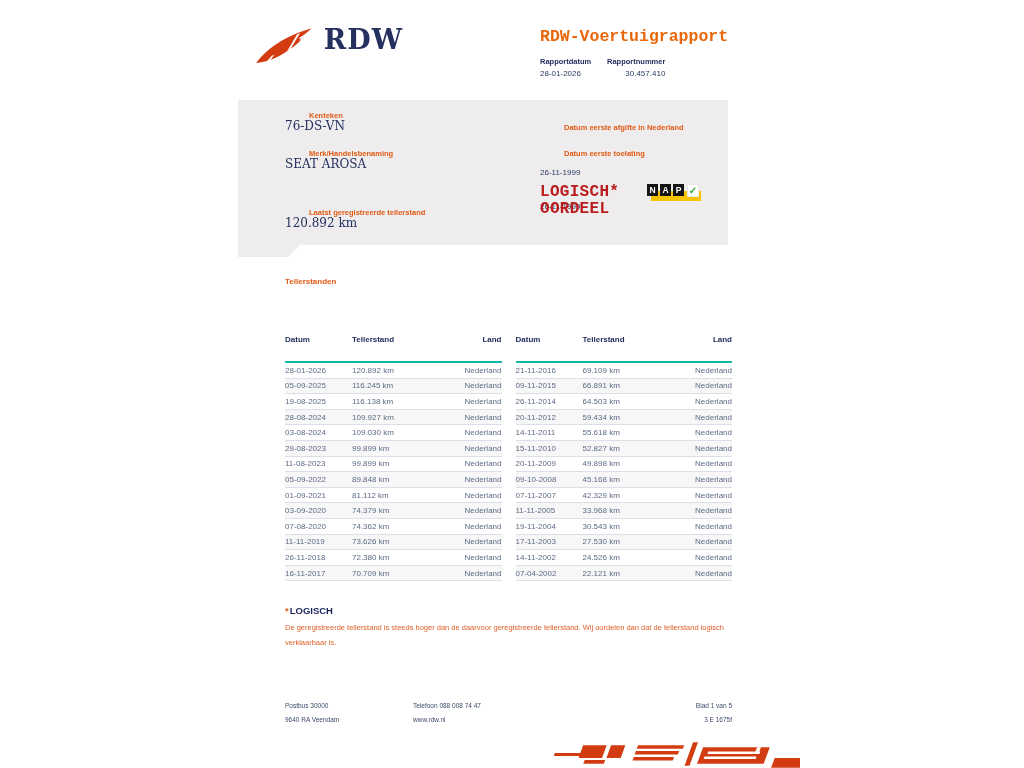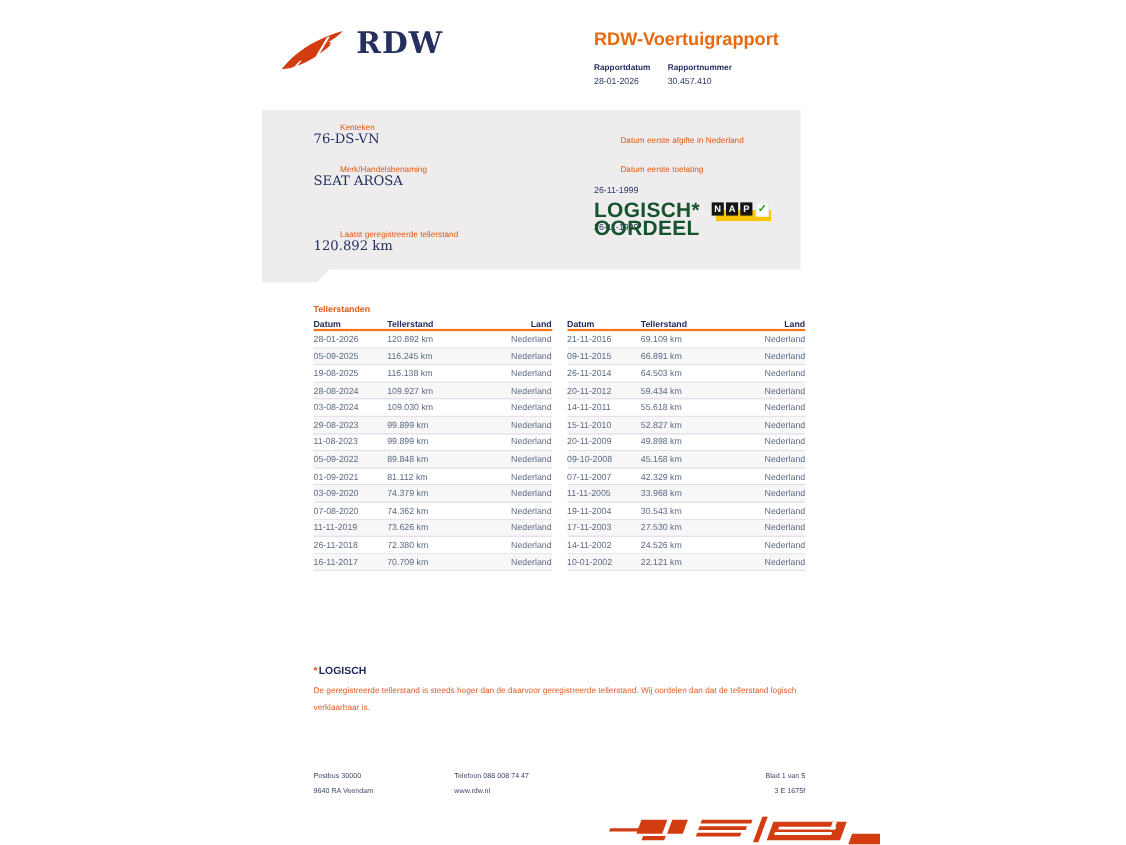--- a/index.html
+++ b/index.html
@@ -6,46 +6,46 @@
   body{
     width:1024px;height:768px;background:#ffffff;position:relative;overflow:hidden;
     font-family:"Liberation Sans", sans-serif;
     -webkit-font-smoothing:antialiased;
   }
   .abs{position:absolute;}
 
   
   .logo-wrap{left:253px;top:18px;width:150px;height:56px;display:flex;align-items:center;}
   .logo-word{font-family:"DejaVu Serif", serif;font-weight:bold;font-size:27px;color:#25305f;letter-spacing:1px;margin-left:6px;margin-top:-14px;}
-  .report-title{left:540px;top:27px;font-family:Liberation Sans, sans-serif;font-weight:bold;font-size:16.5px;color:#e8680b;}
+  .report-title{left:540px;top:27px;font-family:Liberation Mono, monospace;font-weight:bold;font-size:16.5px;color:#e8680b;}
   .meta-label{font-size:7.5px;font-weight:bold;color:#232f60;}
   .meta-value{font-size:8px;color:#2b3a66;margin-top:3px;}
 
   
   .panel{
     left:238px;top:100px;width:490px;height:157px;background:#eeecec;
     clip-path:polygon(0 0,490px 0,490px 145px,62px 145px,50px 157px,0 157px);
   }
-  .lbl{font-size:7.5px;font-weight:normal;color:#e05a14;padding-left:24px;}
+  .lbl{font-size:7.5px;font-weight:bold;color:#e05a14;padding-left:24px;}
   .val-serif{font-family:"DejaVu Serif", serif;font-size:12px;color:#232f60;}
   .val-small{font-size:8px;color:#2b3a66;margin-top:42px;}
-  .oordeel{font-size:19px;font-weight:bold;color:#14532d;line-height:16.5px;letter-spacing:.3px;}
+  .oordeel{font-size:16px;font-weight:bold;color:#b91c1c;line-height:16.5px;letter-spacing:.3px;font-family:Liberation Mono, monospace;}
 
   
   .nap{left:409px;top:84px;width:56px;height:22px;}
   .nap-shadow{position:absolute;left:4px;top:7px;width:50px;height:10px;background:#f6c500;}
   .nap-tile{position:absolute;top:0;width:11px;height:12px;background:#151515;color:#fff;
     font-size:8.5px;font-weight:bold;text-align:center;line-height:12px;}
   .nap-tile.check{background:#ffffff;color:#2ba12b;font-size:10px;border:1px solid #e7e7e7;width:10px;height:11px;}
 
   
   .section-title{left:285px;top:277px;font-size:8px;font-weight:bold;color:#e05a14;text-align:center;}
   .tables{left:285px;top:290px;width:447px;display:flex;gap:14px;}
   .t-table{flex:1;}
-  .t-head{display:flex;border-bottom:2px solid #f97316;padding-bottom:0;font-weight:bold;color:#1e2a5a;font-size:8px;}
+  .t-head{display:flex;border-bottom:2px solid #14b8a6;padding-bottom:17px;font-weight:bold;color:#1e2a5a;font-size:8px;margin-top:45px;}
   .t-rows .t-row{display:flex;height:14.6px;align-items:center;border-bottom:1px solid #dddee6;font-size:8px;color:#5c6b85;}
   .t-rows .t-row:nth-child(even){background:#f8f7f8;}
   .c0{width:67px;}
   .c1{width:80px;}
   .c2{flex:1;text-align:right;}
 
   
   .footnote-title{left:285px;top:605px;font-size:9.5px;font-weight:bold;color:#1b2559;}
   .footnote-title .ast{color:#e05a14;margin-right:1px;}
   .footnote-text{left:285px;top:620px;width:452px;font-size:7.5px;line-height:15px;color:#e0602a;}
@@ -71,21 +71,21 @@
   </svg>
   <span class="logo-word">RDW</span>
 </div>
 
 <div class="abs report-title">RDW-Voertuigrapport</div>
 
 <div class="abs" style="left:540px;top:57px;">
   <div class="meta-label">Rapportdatum</div>
   <div class="meta-value">28-01-2026</div>
 </div>
-<div class="abs" style="left:607px;top:57px;">
+<div class="abs" style="left:607px;top:57px;text-align:right;">
   <div class="meta-label">Rapportnummer</div>
   <div class="meta-value">30.457.410</div>
 </div>
 
 <div class="abs panel">
   <div class="abs lbl" style="left:47px;top:11px;">Kenteken</div>
   <div class="abs val-serif" style="left:47px;top:19px;">76-DS-VN</div>
 
   <div class="abs lbl" style="left:47px;top:49px;">Merk/Handelsbenaming</div>
   <div class="abs val-serif" style="left:47px;top:57px;">SEAT AROSA</div>
@@ -261,21 +261,21 @@
           <span class="c0">17-11-2003</span>
           <span class="c1">27.530 km</span>
           <span class="c2">Nederland</span>
         </div>
         <div class="t-row">
           <span class="c0">14-11-2002</span>
           <span class="c1">24.526 km</span>
           <span class="c2">Nederland</span>
         </div>
         <div class="t-row">
-          <span class="c0">10-01-2002</span>
+          <span class="c0">07-04-2002</span>
           <span class="c1">22.121 km</span>
           <span class="c2">Nederland</span>
         </div>
       </div>
   </div>
 </div>
 
 <div class="abs footnote-title">
   <span class="ast">*</span><span>LOGISCH</span>
 </div>

